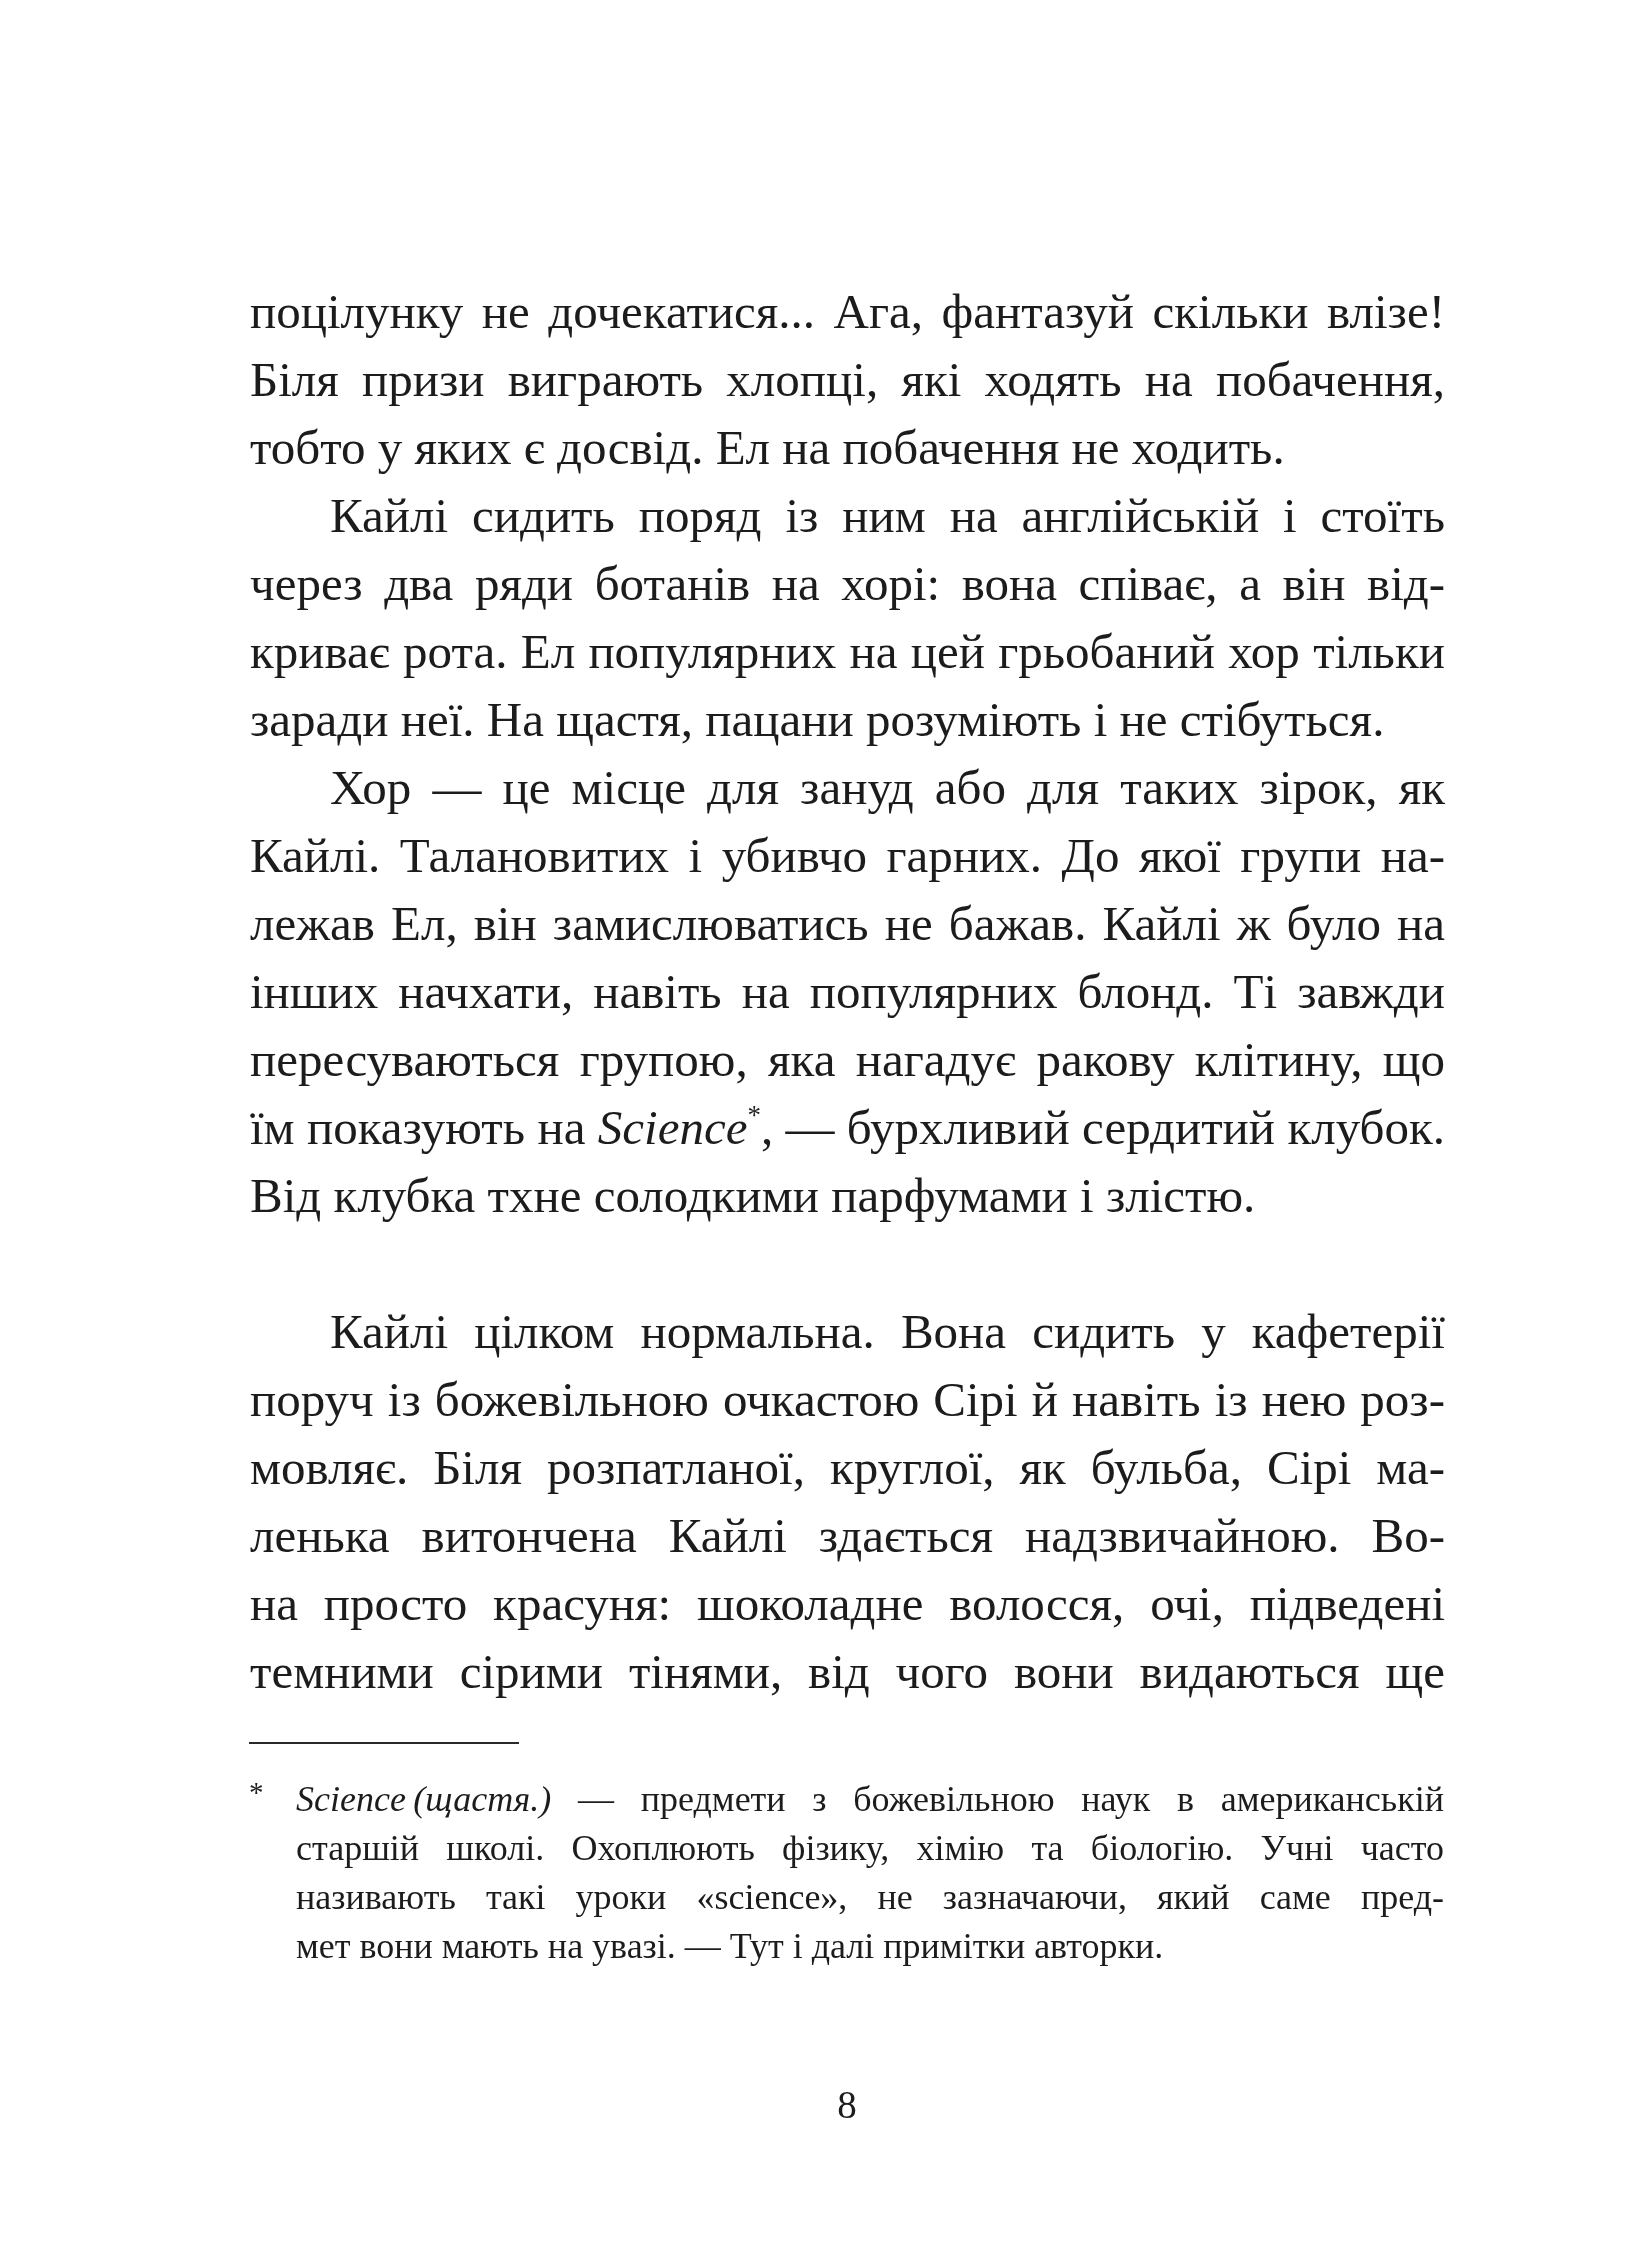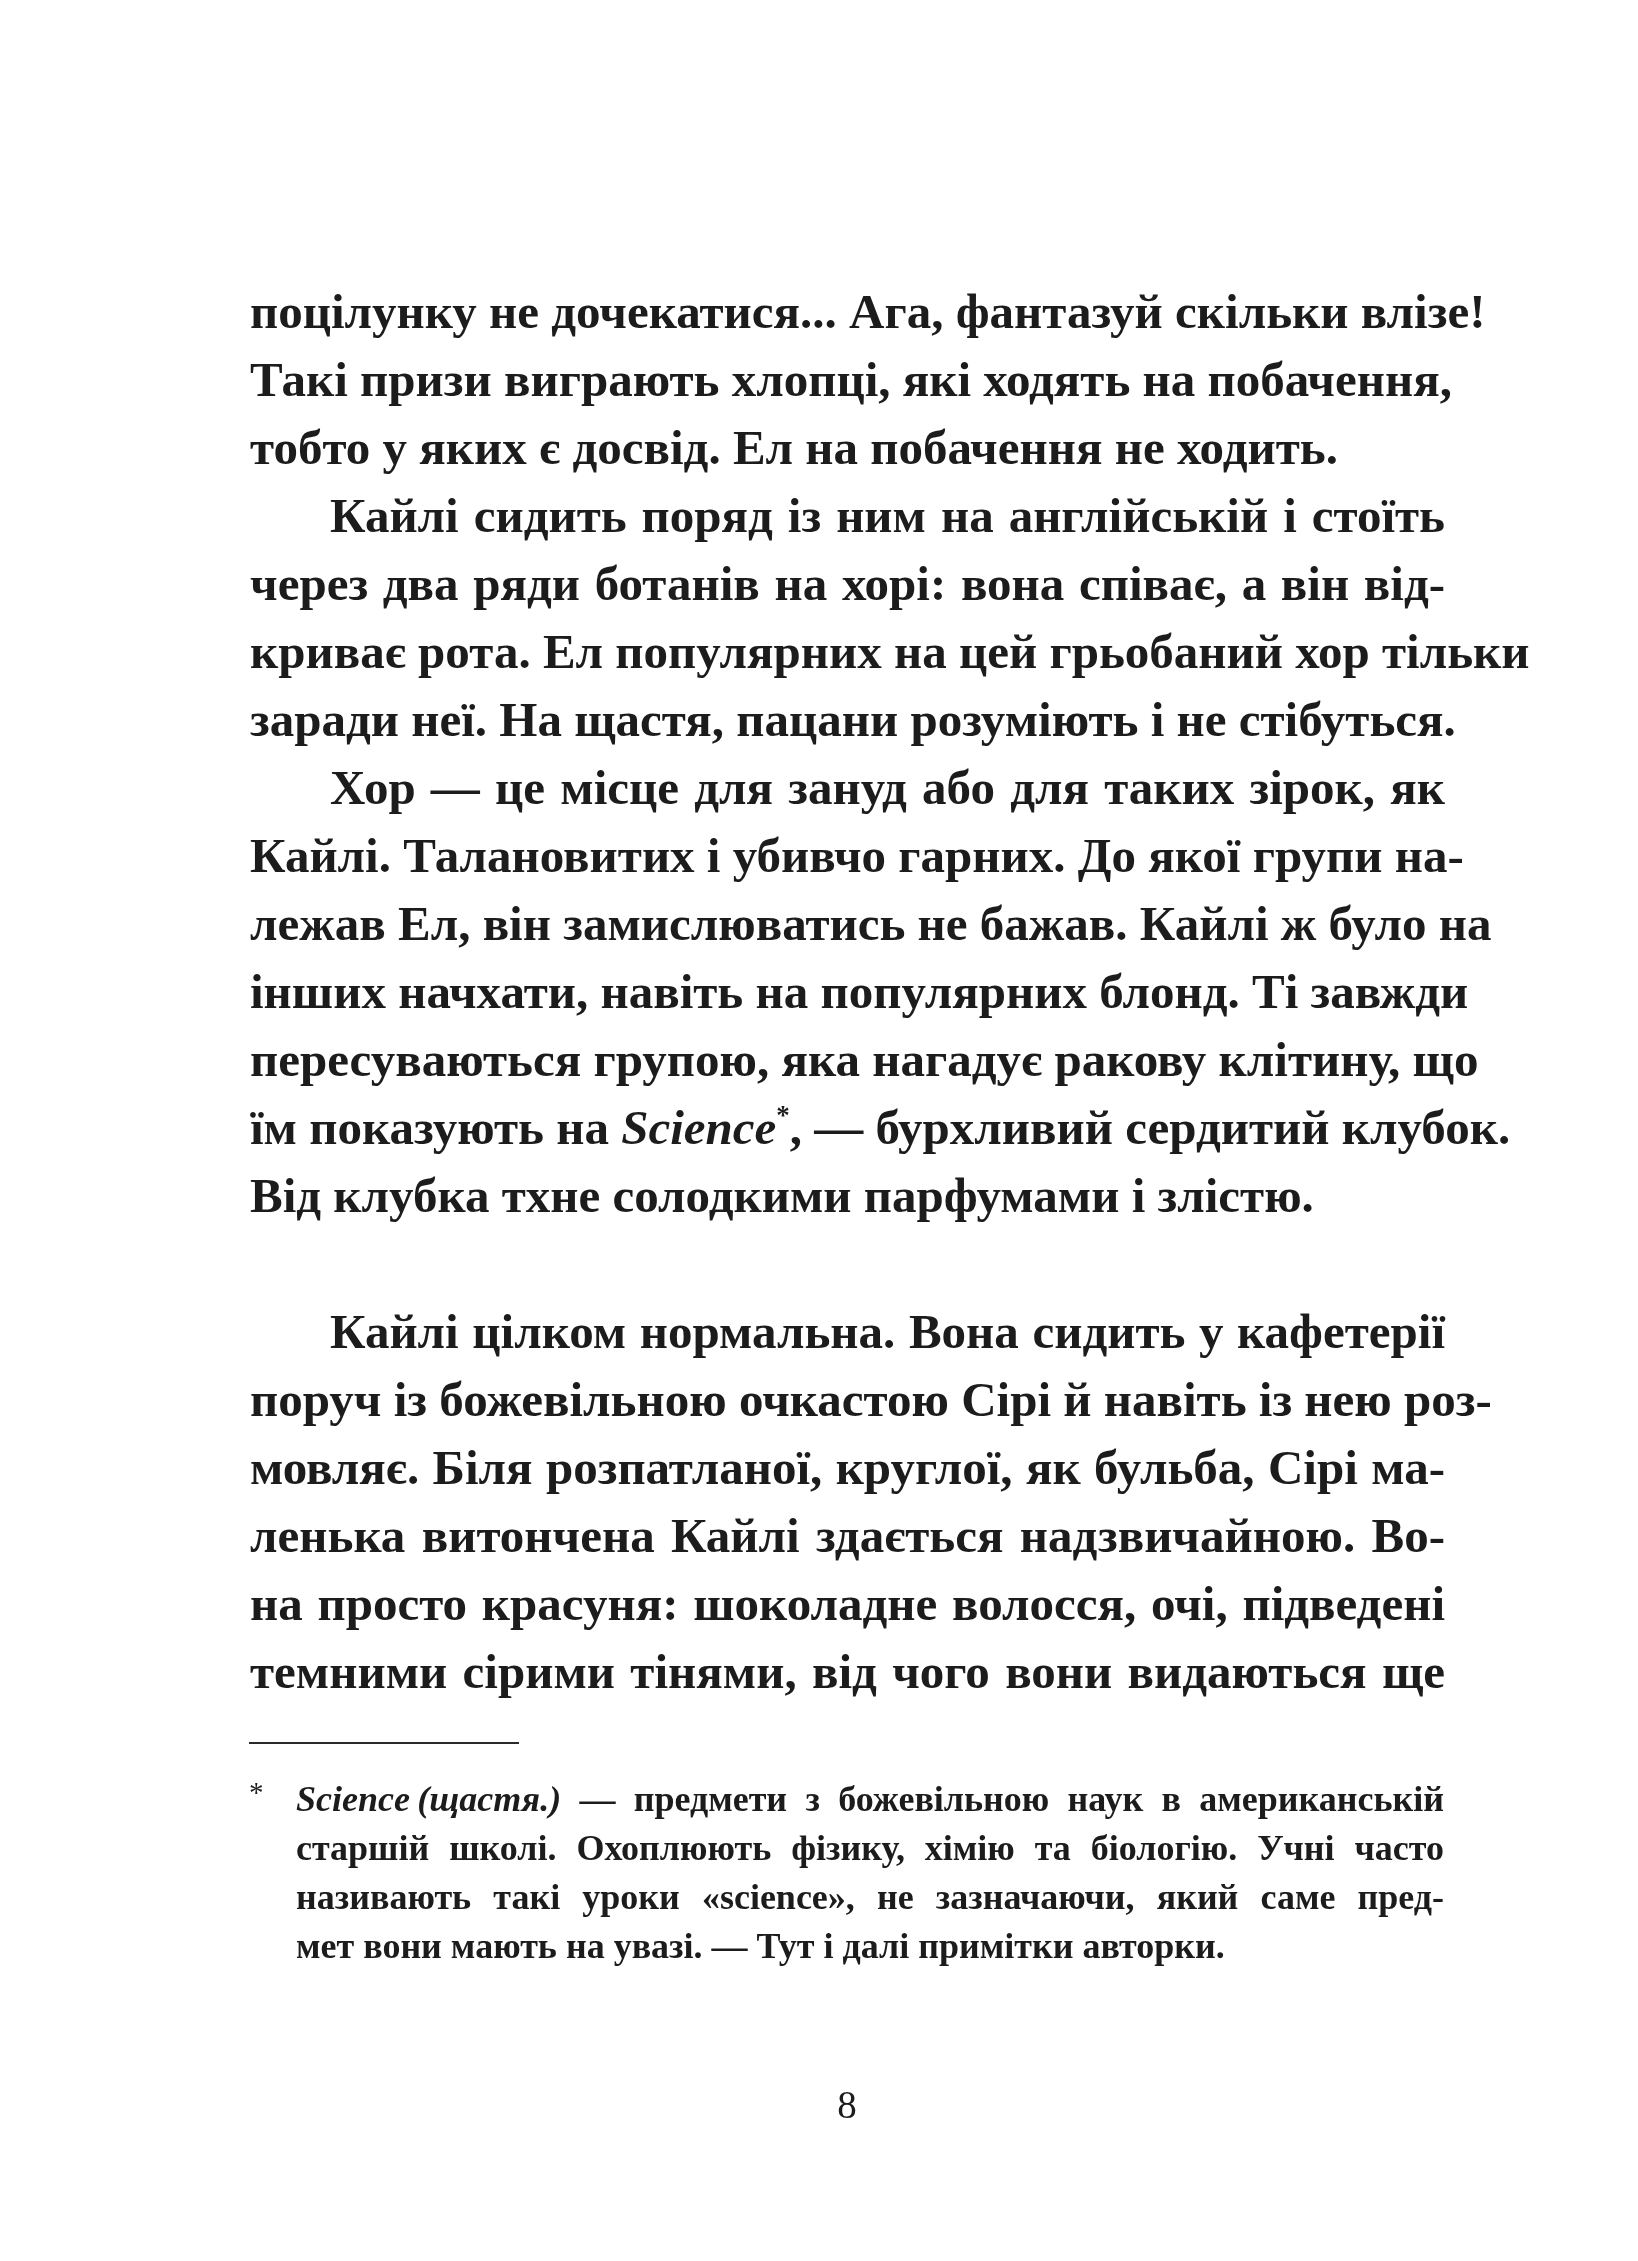--- a/index.html
+++ b/index.html
@@ -28,21 +28,20 @@
     top: 278px;              
     font-size: 49px;
     line-height: 68px;
   }
   .line {
     display: block;
     white-space: nowrap;
     height: 68px;
     text-align: justify;
     text-align-last: justify;
-    font-weight: bold;
   }
   .line.last {
     text-align: center;
     text-align-last: left;
   }
   .line.indent {
     padding-left: 80px;
   }
   .blank {
     display: block;
@@ -95,21 +94,21 @@
 </style>
 </head>
 <body>
 
 <div class="page">
 
   <div class="body-text">
 
     <div>
       <span class="line">поцілунку не дочекатися... Ага, фантазуй скільки влізе!</span>
-      <span class="line">Такі призи виграють хлопці, які ходять на побачення,</span>
+      <span class="line">Біля призи виграють хлопці, які ходять на побачення,</span>
       <span class="line last">тобто у яких є досвід. Ел на побачення не ходить.</span>
     </div>
 
     <div>
       <span class="line indent">Кайлі сидить поряд із ним на англійській і стоїть</span>
       <span class="line">через два ряди ботанів на хорі: вона співає, а він від-</span>
       <span class="line">криває рота. Ел популярних на цей грьобаний хор тільки</span>
       <span class="line last">заради неї. На щастя, пацани розуміють і не стібуться.</span>
     </div>
 

